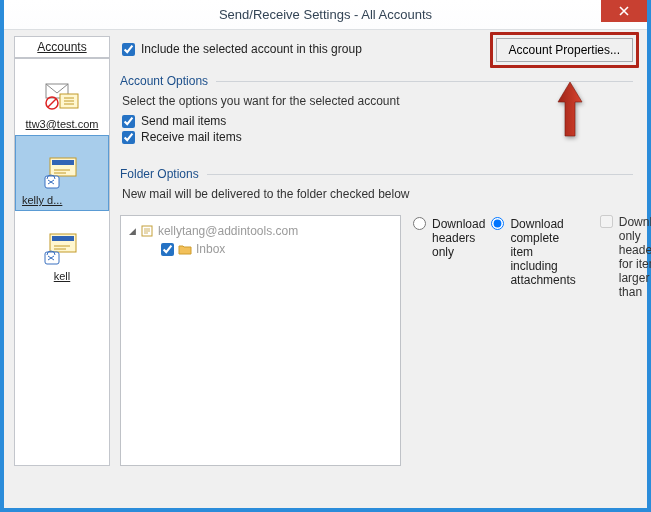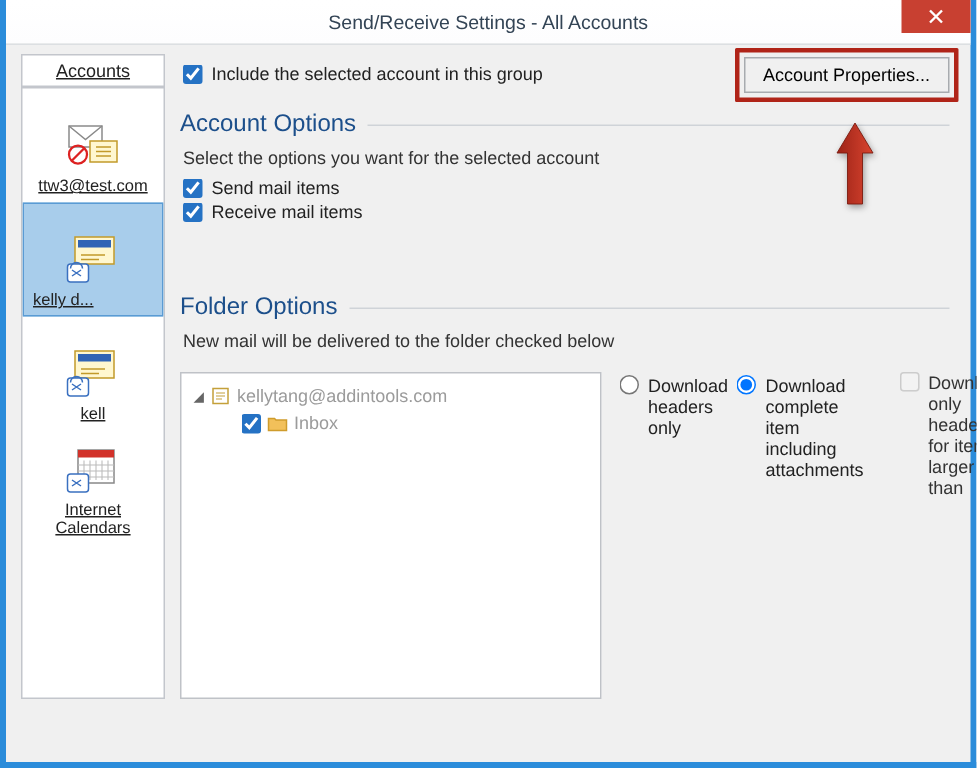--- a/index.html
+++ b/index.html
@@ -18,21 +18,21 @@
   .account-label { font-size:11px; text-align:center; width:100%; white-space:nowrap; overflow:hidden; text-overflow:clip; }
   .account-item.selected .account-label { text-align:left; padding:0 2px; }
   .icon-box { width:40px; height:40px; position:relative; }
   .main { flex:1; padding:2px 4px 0 4px; display:flex; flex-direction:column; }
   .top-row { display:flex; align-items:flex-start; gap:8px; }
   .include-row { flex:1; display:flex; align-items:center; gap:6px; padding:4px 0 0 2px; }
   .acct-props-area { position:relative; }
   .acct-props-btn { position:relative; background:#f0f0f0; border:1px solid #a8abaf; padding:4px 12px; font-size:12px; }
   .red-box { position:absolute; border:3px solid #b02418; border-radius:1px; pointer-events:none; left:-6px; top:-6px; right:-6px; bottom:-6px; }
   .group { margin-top:12px; }
-  .group-label { color:#1c4f8b; font-size:16px; position:relative; padding-right:4px; }
+  .group-label { color:#1c4f8b; font-size:12px; position:relative; padding-right:4px; }
   .group-label::after { content:""; position:absolute; left:100%; right:-999px; top:50%; height:1px; }
   .group-wrap { display:flex; align-items:center; gap:4px; }
   .group-line { flex:1; height:1px; background:#cfd3d8; }
   .help-text { color:#333; margin:6px 0 6px 2px; }
   .cb-row { display:flex; align-items:center; gap:6px; margin:2px 0 2px 2px; }
   input[type=checkbox] { width:13px; height:13px; margin:0; accent-color:#2572c4; }
   input[type=radio] { width:13px; height:13px; margin:0; }
   .folder-row { display:flex; gap:10px; margin-top:8px; flex:1; min-height:0; }
   .tree-pane { flex:1; border:1px solid #bfc2c7; background:#fff; padding:6px 6px; font-size:12px; overflow:auto; }
   .tree-row { display:flex; align-items:center; gap:4px; height:18px; }
@@ -106,32 +106,20 @@
               <rect x="10" y="8" width="22" height="5" fill="#3164b5"></rect>
               <path d="M12 18 H28 M12 21 H24" stroke="#c29a2a" stroke-width="1"></path>
               <rect x="3" y="24" width="14" height="12" rx="2" fill="#fff" stroke="#3a70c0"></rect>
               <path d="M6 28 L12 32 M12 28 L6 32" stroke="#3a70c0" fill="none"></path>
               <path d="M5 27 a4 4 0 0 1 8 0" stroke="#3a70c0" fill="none"></path>
             </svg>
           </div>
           <div class="account-label">kell</div>
         </div>
 
-        <div class="account-item">
-          <div class="icon-box">
-            <svg viewBox="0 0 40 40" width="40" height="40">
-              <rect x="10" y="8" width="24" height="22" fill="#fff" stroke="#888"></rect>
-              <rect x="10" y="8" width="24" height="5" fill="#d2322a"></rect>
-              <path d="M14 15 V28 M18 15 V28 M22 15 V28 M26 15 V28 M30 15 V28 M10 18 H34 M10 22 H34 M10 26 H34" stroke="#bbb" stroke-width="0.7"></path>
-              <rect x="3" y="24" width="14" height="12" rx="2" fill="#fff" stroke="#3a70c0"></rect>
-              <path d="M6 28 L12 32 M12 28 L6 32" stroke="#3a70c0" fill="none"></path>
-            </svg>
-          </div>
-          <div class="account-label" style="white-space:normal;line-height:1.1">Internet Calendars</div>
-        </div>
 
       </div>
     </div>
 
     <div class="main">
       <div class="top-row">
         <label class="include-row">
           <input type="checkbox" checked="" style="">
           <span>Include the selected account in this group</span>
         </label>
@@ -150,21 +138,21 @@
         <label class="cb-row">
           <input type="checkbox" checked="" style="">
           <span>Send mail items</span>
         </label>
         <label class="cb-row">
           <input type="checkbox" checked="" style="">
           <span>Receive mail items</span>
         </label>
       </div>
 
-      <div class="group" style="margin-top:46px; flex:1; display:flex; flex-direction:column; min-height:0;">
+      <div class="group" style="margin-top:21px; flex:1; display:flex; flex-direction:column; min-height:0;">
         <div class="group-wrap">
           <span class="group-label">Folder Options</span>
           <div class="group-line"></div>
         </div>
         <div class="help-text">New mail will be delivered to the folder checked below</div>
 
         <div class="folder-row">
           <div class="tree-pane">
             <div class="tree-row _ind1">
               <span style="font-size:9px;color:#666;">◢</span>

